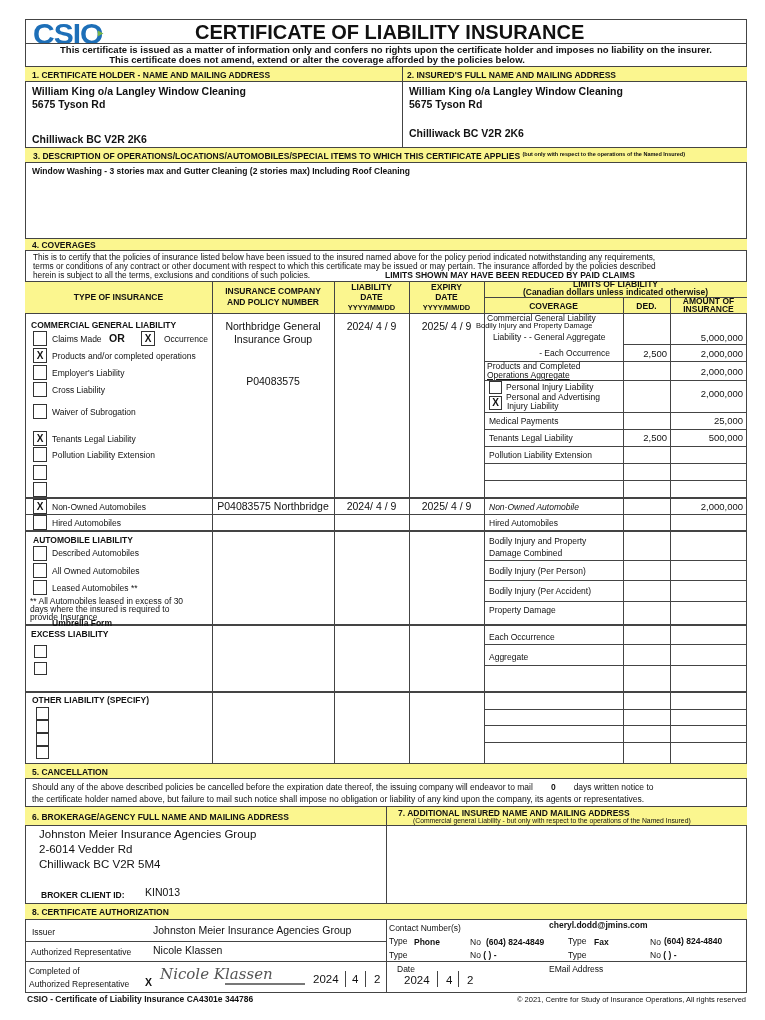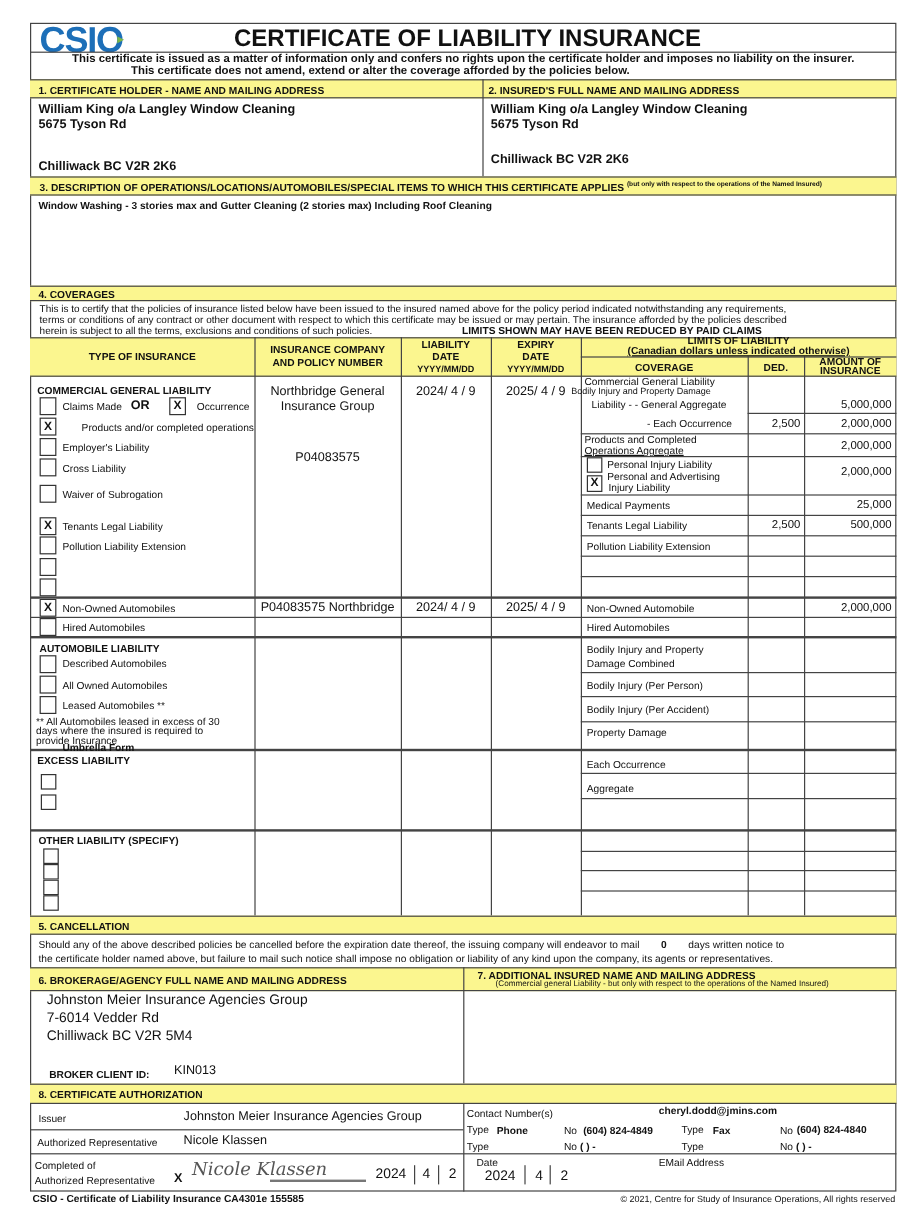--- a/index.html
+++ b/index.html
@@ -82,34 +82,34 @@
 <div class="t b s8 center" style="left:25px; top:292px; width:187px;">TYPE OF INSURANCE</div>
 <div class="t b s8 center" style="left:212px; top:286px; width:122px;">INSURANCE COMPANY</div>
 <div class="t b s8 center" style="left:212px; top:297px; width:122px;">AND POLICY NUMBER</div>
 <div class="t b s8 center" style="left:334px; top:282px; width:75px;">LIABILITY</div>
 <div class="t b s8 center" style="left:334px; top:292px; width:75px;">DATE</div>
 <div class="t b s7 center" style="left:334px; top:303px; width:75px;">YYYY/MM/DD</div>
 <div class="t b s8 center" style="left:409px; top:282px; width:75px;">EXPIRY</div>
 <div class="t b s8 center" style="left:409px; top:292px; width:75px;">DATE</div>
 <div class="t b s7 center" style="left:409px; top:303px; width:75px;">YYYY/MM/DD</div>
 <div class="t b s8 center" style="left:484px; top:280px; width:263px; line-height:8px;">LIMITS OF LIABILITY</div>
-<div class="t b s8 center" style="left:484px; top:288px; width:263px; line-height:8px;text-decoration:underline;">(Canadian dollars unless indicated otherwise)</div>
+<div class="t b s8 center" style="left:484px; top:288px; width:263px; line-height:8px;">(Canadian dollars unless indicated otherwise)</div>
 <div class="t b s8 center" style="left:484px; top:301px; width:139px;">COVERAGE</div>
 <div class="t b s8 center" style="left:623px; top:301px; width:47px;">DED.</div>
 <div class="t b s8 center" style="left:670px; top:297px; width:77px; line-height:8px;">AMOUNT OF</div>
 <div class="t b s8 center" style="left:670px; top:305px; width:77px; line-height:8px;">INSURANCE</div>
 
 <div class="t b s8" style="left:31px; top:320px;">COMMERCIAL GENERAL LIABILITY</div>
 <div class="cb" style="left:33px; top:331px;"></div>
 <div class="t s8" style="left:52px; top:334px;">Claims Made</div>
 <div class="t b s10" style="left:109px; top:332px;">OR</div>
 <div class="cb" style="left:141px; top:331px;">X</div>
 <div class="t s8" style="left:164px; top:334px;">Occurrence</div>
 <div class="cb" style="left:33px; top:348px;">X</div>
-<div class="t s8" style="left:68px; top:351px;text-align:center;">Products and/or completed operations</div>
+<div class="t s8" style="left:52px; top:351px;text-align:center;">Products and/or completed operations</div>
 <div class="cb" style="left:33px; top:365px;"></div>
 <div class="t s8" style="left:52px; top:368px;">Employer's Liability</div>
 <div class="cb" style="left:33px; top:382px;"></div>
 <div class="t s8" style="left:52px; top:385px;">Cross Liability</div>
 <div class="cb" style="left:33px; top:404px;"></div>
 <div class="t s8" style="left:52px; top:407px;">Waiver of Subrogation</div>
 <div class="cb" style="left:33px; top:431px;">X</div>
 <div class="t s8" style="left:52px; top:434px;">Tenants Legal Liability</div>
 <div class="cb" style="left:33px; top:447px;"></div>
 <div class="t s8" style="left:52px; top:450px;">Pollution Liability Extension</div>
@@ -160,21 +160,21 @@
 
 <div class="t s8" style="left:489px; top:450px;">Pollution Liability Extension</div>
 
 <div class="hline" style="left:25px; top:497px; width:722px; height:2px;"></div>
 <div class="hline" style="left:25px; top:514px; width:722px;"></div>
 <div class="cb" style="left:33px; top:499px;">X</div>
 <div class="t s8" style="left:52px; top:502px;">Non-Owned Automobiles</div>
 <div class="t s10 center" style="left:212px; top:500px; width:122px;">P04083575 Northbridge</div>
 <div class="t s10 center" style="left:334px; top:500px; width:75px;">2024/  4 /  9</div>
 <div class="t s10 center" style="left:409px; top:500px; width:75px;">2025/  4 /  9</div>
-<div class="t s8" style="left:489px; top:502px;">Non-Owned Automobile</div>
+<div class="t s8" style="left:489px; top:502px;font-style:italic;">Non-Owned Automobile</div>
 <div class="t s9 right" style="left:670px; top:501px; width:73px;">2,000,000</div>
 
 <div class="cb" style="left:33px; top:515px;"></div>
 <div class="t s8" style="left:52px; top:518px;">Hired Automobiles</div>
 <div class="t s8" style="left:489px; top:518px;">Hired Automobiles</div>
 
 <div class="hline" style="left:25px; top:530px; width:722px; height:2px;"></div>
 <div class="t b s8" style="left:33px; top:535px;">AUTOMOBILE LIABILITY</div>
 <div class="cb" style="left:33px; top:546px;"></div>
 <div class="t s8" style="left:52px; top:548px;">Described Automobiles</div>
@@ -224,21 +224,21 @@
 </div>
 <div class="t s8" style="left:32px; top:794px;">the certificate holder named above, but failure to mail such notice shall impose no obligation or liability of any kind upon the company, its agents or representatives.</div>
 
 <div class="yellow" style="left:25px; top:806px; width:722px; height:20px;"></div>
 <div class="vline" style="left:386px; top:806px; height:97px;"></div>
 <div class="secth" style="left:32px; top:812px;">6.  BROKERAGE/AGENCY FULL NAME AND MAILING ADDRESS</div>
 <div class="secth" style="left:398px; top:808px;">7.  ADDITIONAL INSURED NAME AND MAILING ADDRESS</div>
 <div class="t s7" style="left:413px; top:817px; font-size:6.8px;">(Commercial general Liability - but only with respect to the operations of the Named Insured)</div>
 
 <div class="t s11" style="left:39px; top:828px;">Johnston Meier Insurance Agencies Group</div>
-<div class="t s11" style="left:39px; top:843px;">7-6014 Vedder Rd</div>
+<div class="t s11" style="left:39px; top:843px;">2-6014 Vedder Rd</div>
 <div class="t s11" style="left:39px; top:858px;">Chilliwack BC  V2R 5M4</div>
 <div class="t b s8" style="left:41px; top:890px;">BROKER CLIENT ID:</div>
 <div class="t s10" style="left:145px; top:886px;">KIN013</div>
 
 <div class="yellow" style="left:25px; top:903px; width:722px; height:17px;"></div>
 <div class="secth" style="left:32px; top:907px;">8.  CERTIFICATE AUTHORIZATION</div>
 <div class="vline" style="left:386px; top:920px; height:73px;"></div>
 <div class="hline" style="left:25px; top:941px; width:361px;"></div>
 <div class="hline" style="left:25px; top:961px; width:722px;"></div>
 
@@ -273,14 +273,14 @@
 
 <div class="t s8" style="left:397px; top:964px;">Date</div>
 <div class="t s11" style="left:404px; top:974px;">2024</div>
 <div class="vline" style="left:437px; top:971px; height:16px;"></div>
 <div class="t s11" style="left:446px; top:974px;">4</div>
 <div class="vline" style="left:458px; top:971px; height:16px;"></div>
 <div class="t s11" style="left:467px; top:974px;">2</div>
 <div class="t s8" style="left:549px; top:964px;">EMail Address</div>
 <div class="t b s8" style="left:549px; top:920px;">cheryl.dodd@jmins.com</div>
 
-<div class="t b s8" style="left:27px; top:994px;">CSIO - Certificate of Liability Insurance CA4301e  155585</div>
+<div class="t b s8" style="left:27px; top:994px;">CSIO - Certificate of Liability Insurance CA4301e  344786</div>
 <div class="t s7" style="left:517px; top:995px;">©  2021, Centre for Study of Insurance Operations, All rights reserved</div>
 
 </body></html>

